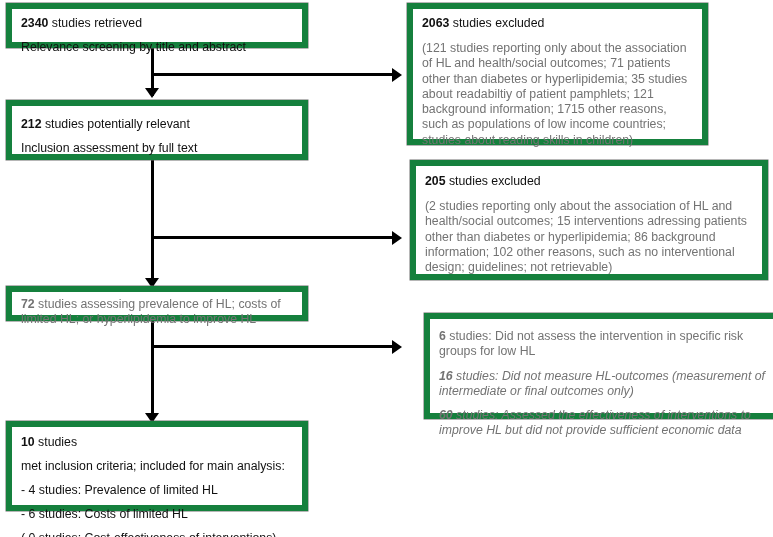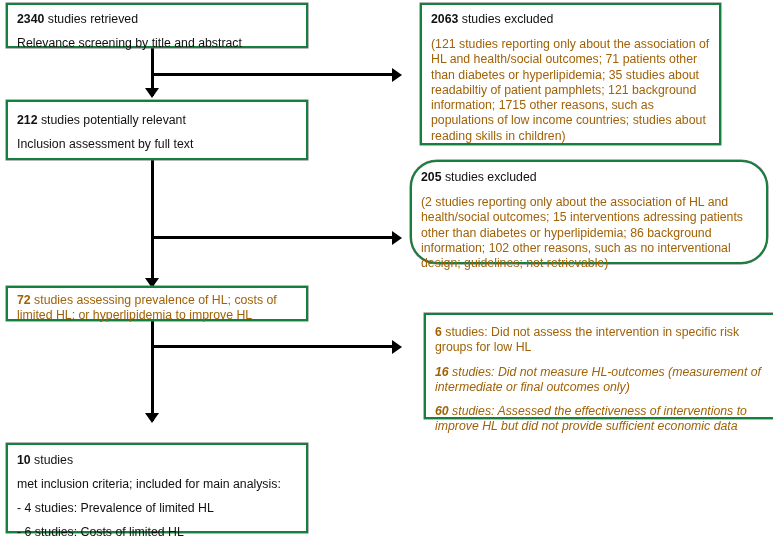--- a/index.html
+++ b/index.html
@@ -22,34 +22,34 @@
     position: absolute;
     box-sizing: border-box;
     border: 1px solid #ararbb;
     border-color: #999999;
     background: #ffffff;
     border-width: 1px;
     border-style: solid;
   }
   
   .box {
-    border: 2px solid #15803d;
+    border: 6px solid #15803d;
     box-shadow: 0 0 0 0.5px #6e6e6e;
     padding-left: 48px;
   }
   .box .line {
     font-size: 12.3px;
     line-height: 13px;
     white-space: nowrap;
     color: #111111;
   }
   .box .para {
     font-size: 12.3px;
     line-height: 15.3px;
-    color: #a16207;
+    color: #737373;
   }
   .box b {
     font-weight: bold;
   }
   .pad {
     position: absolute;
     left: 9px;
     right: 8px;
     top: 8px;
   }
@@ -129,44 +129,44 @@
 
   <div class="box" style="left:6px; top:286px; width:302px; height:35px;">
     <div class="pad" style="top:5px;">
       <div class="para">
         <b>72</b>
         <span>studies assessing prevalence of HL; costs of limited HL; or hyperlipidemia to improve HL</span>
       </div>
     </div>
   </div>
 
-  <div class="box" style="left:6px; top:443px; width:302px; height:90px;">
+  <div class="box" style="left:6px; top:421px; width:302px; height:90px;">
     <div class="pad" style="top:9px;">
       <div class="line">
         <b>10</b>
         <span>studies</span>
       </div>
       <div class="line gap-md">met inclusion criteria; included for main analysis:</div>
       <div class="line gap-md">-  4  studies: Prevalence of limited HL</div>
       <div class="line gap-md">-  6  studies: Costs of limited HL</div>
       <div class="line gap-md">(  0  studies: Cost-effectiveness of interventions)</div>
     </div>
   </div>
 
-  <div class="box" style="left:420px; top:3px; width:301px; height:142px;">
+  <div class="box" style="left:407px; top:3px; width:301px; height:142px;">
     <div class="pad" style="top:8px;">
       <div class="line">
         <b>2063</b>
         <span>studies excluded</span>
       </div>
       <div class="para gap-md">(121 studies reporting only about the association of HL and health/social outcomes; 71 patients other than diabetes or hyperlipidemia; 35 studies about readabiltiy of patient pamphlets; 121 background information; 1715 other reasons, such as populations of low income countries; studies about reading skills in children)</div>
     </div>
   </div>
 
-  <div class="box" style="left:410px; top:160px; width:358px; height:104px;border-radius:27px;">
+  <div class="box" style="left:410px; top:160px; width:358px; height:120px;">
     <div class="pad" style="top:9px;">
       <div class="line">
         <b>205</b>
         <span>studies excluded</span>
       </div>
       <div class="para gap-md">(2 studies reporting only about the association of HL and health/social outcomes; 15 interventions adressing patients other than diabetes or hyperlipidemia; 86 background information; 102 other reasons, such as no interventional design; guidelines; not retrievable)</div>
     </div>
   </div>
 
   <div class="box" style="left:424px; top:313px; width:358px; height:106px;">

